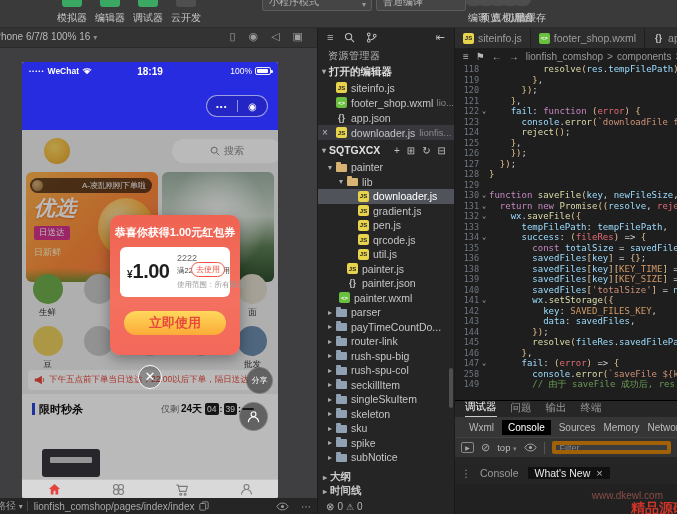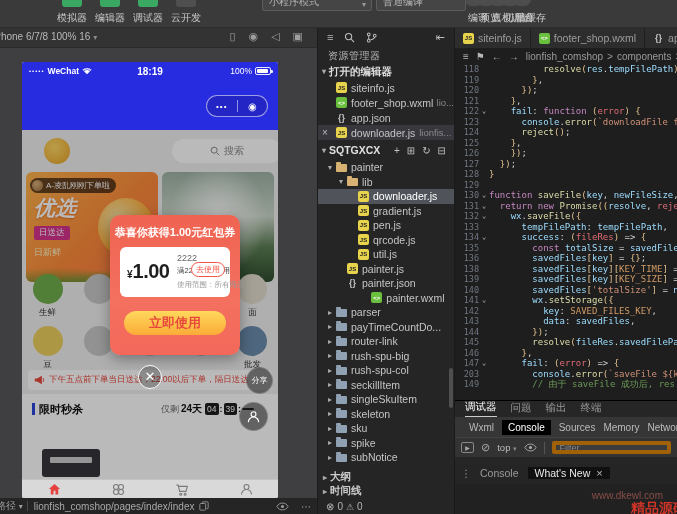--- a/index.html
+++ b/index.html
@@ -55,21 +55,21 @@
   
   #banners { position:absolute; left:4px; top:42px; right:4px; height:110px; }
   #banner-l { position:absolute; left:0; top:0; width:132px; height:110px; border-radius:6px; overflow:hidden;
     background:linear-gradient(135deg,#ffb54d,#ff8b3a 55%,#ff7a4e); }
   #banner-fruit { position:absolute; right:4px; top:26px; width:56px; height:58px; border-radius:50%;
     background:radial-gradient(circle at 35% 35%, #ffe9a8, #ffb13c 60%, #f2811d); }
   #banner-veg { position:absolute; left:0; right:0; bottom:-6px; height:24px;
     background:radial-gradient(ellipse at 25% 100%, #4d8f2f, rgba(77,143,47,0) 60%), radial-gradient(ellipse at 70% 100%, #6aa83e, rgba(106,168,62,0) 55%); }
   #toast { position:absolute; left:4px; top:6px; height:15px; max-width:124px; background:rgba(40,25,15,.72); border-radius:8px; display:flex; align-items:center; padding:0 6px 0 2px; gap:3px; }
   #toast .t-av { width:11px; height:11px; border-radius:50%; background:radial-gradient(circle at 40% 35%, #d8b07c, #9c6f3d); flex:none; }
-  #toast .t-tx { font-size:8px; color:#fff; white-space:nowrap; overflow:hidden; }
+  #toast .t-tx { font-size:8px; color:#fff; white-space:nowrap; overflow:hidden;margin-left:36px; }
   #banner-headline { position:absolute; left:8px; top:22px; font-size:21px; font-weight:bold; font-style:italic; color:#fff; text-shadow:0 1px 2px rgba(200,60,0,.5); }
   #banner-tag1 { position:absolute; left:8px; top:54px; background:#d6338f; color:#fff; font-size:8.5px; padding:1px 5px; border-radius:2px; }
   #banner-tag2 { position:absolute; left:8px; top:74px; color:#fff8d0; font-size:9px; }
   #banner-r { position:absolute; left:136px; right:0; top:0; height:110px; border-radius:6px; overflow:hidden;
     background:radial-gradient(ellipse at 50% 42%, rgba(255,255,255,.95), rgba(255,255,255,0) 62%), linear-gradient(180deg,#9fb4a6 0%,#ccd8cb 40%,#5d7f55 68%,#2f4d2e 100%); }
   
   #cats { position:absolute; left:0; top:144px; right:0; }
   .cat-row { display:flex; }
   .cat-item { flex:1; display:flex; flex-direction:column; align-items:center; margin-bottom:9px; cursor:pointer; }
   .cat-img { width:30px; height:30px; border-radius:50%; }
@@ -581,21 +581,21 @@
         <div class="exp-row" style="padding-left: 21px;">
           <span class="chev"></span>
           <span class="fi fi-js">JS</span>
           <span class="fname">painter.js</span>
         </div>
         <div class="exp-row" style="padding-left: 21px;">
           <span class="chev"></span>
           <span class="fi fi-json">{}</span>
           <span class="fname">painter.json</span>
         </div>
-        <div class="exp-row" style="padding-left: 36px; justify-content: center;">
+        <div class="exp-row" style="padding-left: 13px;">
           <span class="chev"></span>
           <span class="fi fi-wxml">&lt;&gt;</span>
           <span class="fname">painter.wxml</span>
         </div>
         <div class="exp-row" style="padding-left: 10px;">
           <span class="chev">▸</span>
           <span class="fi fi-folder"></span>
           <span class="fname">parser</span>
         </div>
         <div class="exp-row" style="padding-left: 10px;">
@@ -716,21 +716,21 @@
         <div class="cl"><span class="ln">138</span><span class="fold"></span><span class="ct"><span class="tk-p">        </span><span class="tk-v">savedFiles</span><span class="tk-g">[</span><span class="tk-v">key</span><span class="tk-g">][</span><span class="tk-n">KEY_TIME</span><span class="tk-g">]</span><span class="tk-p"> = </span></span></div>
         <div class="cl"><span class="ln">139</span><span class="fold"></span><span class="ct"><span class="tk-p">        </span><span class="tk-v">savedFiles</span><span class="tk-g">[</span><span class="tk-v">key</span><span class="tk-g">][</span><span class="tk-n">KEY_SIZE</span><span class="tk-g">]</span><span class="tk-p"> = </span></span></div>
         <div class="cl"><span class="ln">140</span><span class="fold"></span><span class="ct"><span class="tk-p">        </span><span class="tk-v">savedFiles</span><span class="tk-g">[</span><span class="tk-s">'totalSize'</span><span class="tk-g">]</span><span class="tk-p"> = </span><span class="tk-v">newFileS</span></span></div>
         <div class="cl"><span class="ln">141</span><span class="fold">⌄</span><span class="ct"><span class="tk-p">        </span><span class="tk-v">wx</span><span class="tk-p">.</span><span class="tk-f">setStorage</span><span class="tk-g">({</span></span></div>
         <div class="cl"><span class="ln">142</span><span class="fold"></span><span class="ct"><span class="tk-p">          </span><span class="tk-v">key</span><span class="tk-p">: </span><span class="tk-n">SAVED_FILES_KEY</span><span class="tk-p">,</span></span></div>
         <div class="cl"><span class="ln">143</span><span class="fold"></span><span class="ct"><span class="tk-p">          </span><span class="tk-v">data</span><span class="tk-p">: </span><span class="tk-v">savedFiles</span><span class="tk-p">,</span></span></div>
         <div class="cl"><span class="ln">144</span><span class="fold"></span><span class="ct"><span class="tk-g">        })</span><span class="tk-p">;</span></span></div>
         <div class="cl"><span class="ln">145</span><span class="fold"></span><span class="ct"><span class="tk-p">        </span><span class="tk-f">resolve</span><span class="tk-g">(</span><span class="tk-v">fileRes</span><span class="tk-p">.</span><span class="tk-v">savedFilePath</span></span></div>
         <div class="cl"><span class="ln">146</span><span class="fold"></span><span class="ct"><span class="tk-g">      }</span><span class="tk-p">,</span></span></div>
         <div class="cl"><span class="ln">147</span><span class="fold">⌄</span><span class="ct"><span class="tk-p">      </span><span class="tk-v">fail</span><span class="tk-p">: </span><span class="tk-g">(</span><span class="tk-e">error</span><span class="tk-g">)</span><span class="tk-p"> =&gt; </span><span class="tk-g">{</span></span></div>
-        <div class="cl"><span class="ln">203</span><span class="fold"></span><span class="ct"><span class="tk-p">        </span><span class="tk-v">console</span><span class="tk-p">.</span><span class="tk-f">error</span><span class="tk-g">(</span><span class="tk-s">`saveFile ${key} fai</span></span></div>
+        <div class="cl"><span class="ln">258</span><span class="fold"></span><span class="ct"><span class="tk-p">        </span><span class="tk-v">console</span><span class="tk-p">.</span><span class="tk-f">error</span><span class="tk-g">(</span><span class="tk-s">`saveFile ${key} fai</span></span></div>
         <div class="cl"><span class="ln">149</span><span class="fold"></span><span class="ct"><span class="tk-p">        </span><span class="tk-c">// 由于 saveFile 成功后, res.tempFi</span></span></div>
       </div>
 
     <div id="console">
       <div id="dbg-tabs">
           <span class="tab on">调试器</span>
           <span class="tab">问题</span>
           <span class="tab">输出</span>
           <span class="tab">终端</span>
         </div>

